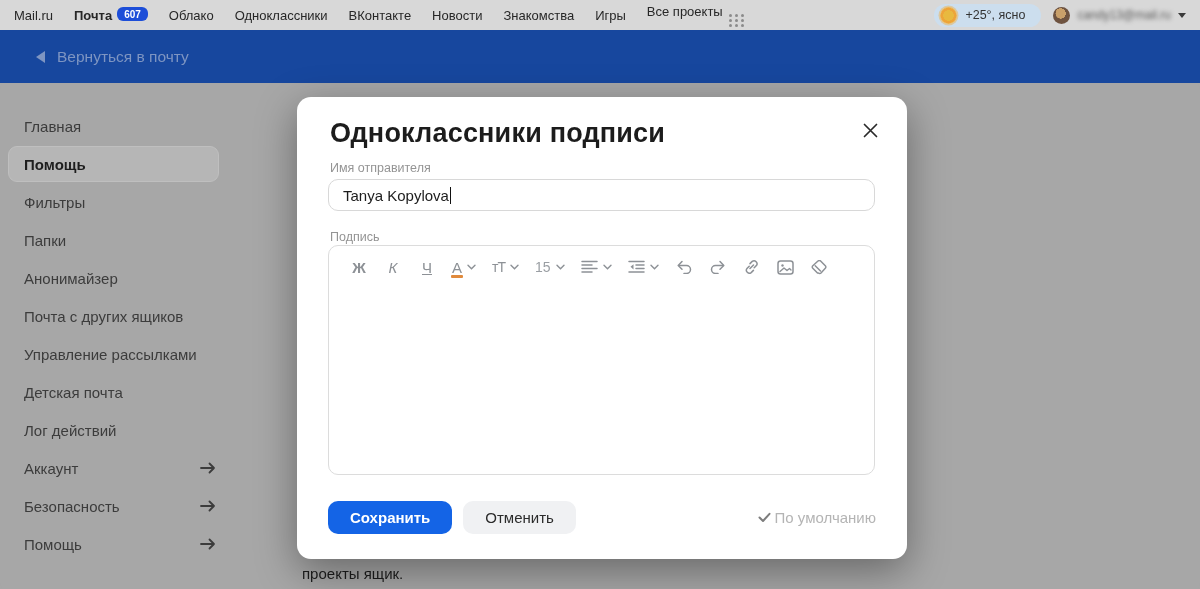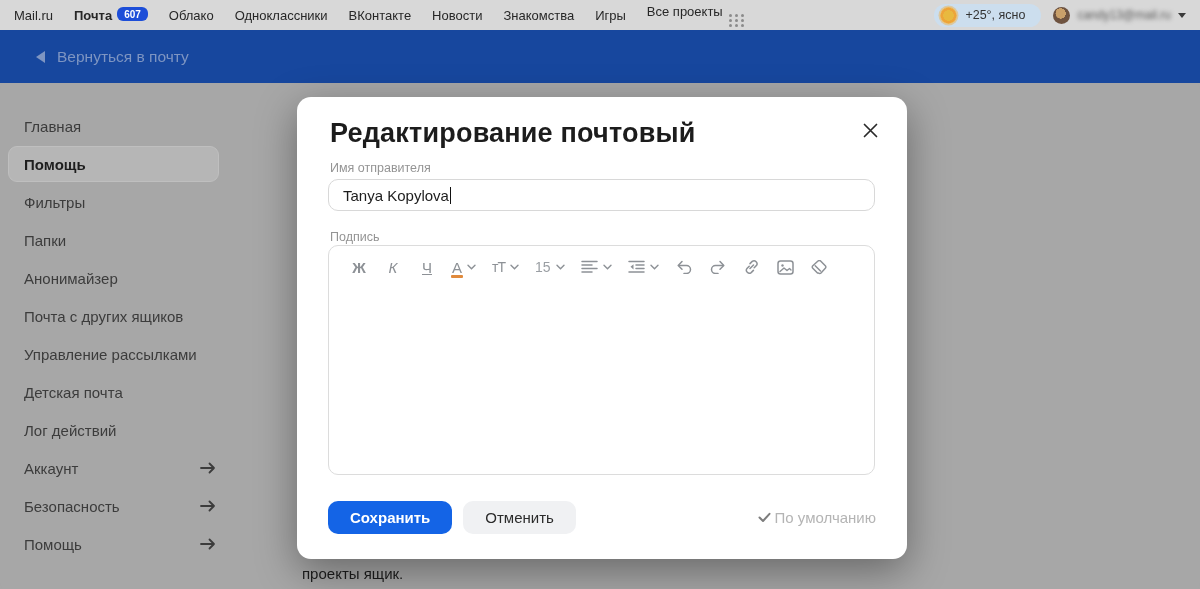--- a/index.html
+++ b/index.html
@@ -198,21 +198,21 @@
         <span>Помощь</span>
         <span class="arrow"><svg class="arrow-svg" viewBox="0 0 16 12">
               <path d="M1 6h13M9.5 1.5 14 6l-4.5 4.5" fill="none" stroke="#3c3c3c" stroke-width="1.8" stroke-linecap="round" stroke-linejoin="round"></path>
             </svg></span>
       </div>
     </div>
     <div class="bg-text">проекты ящик.</div>
   </div>
 
   <div class="modal">
-    <div class="modal-title">Редактирование почтовый</div>
+    <div class="modal-title">Одноклассники подписи</div>
     <div class="modal-close">
       <svg width="15" height="15" viewBox="0 0 15 15">
           <path d="M1.5 1.5 13.5 13.5 M13.5 1.5 1.5 13.5" stroke="#2a2a2a" stroke-width="1.7" stroke-linecap="round"></path>
         </svg>
     </div>
 
     <div class="field-label lbl-sender">Имя отправителя</div>
     <div class="input-box">
       <span>Tanya Kopylova</span>
         <span class="text-caret"></span>

